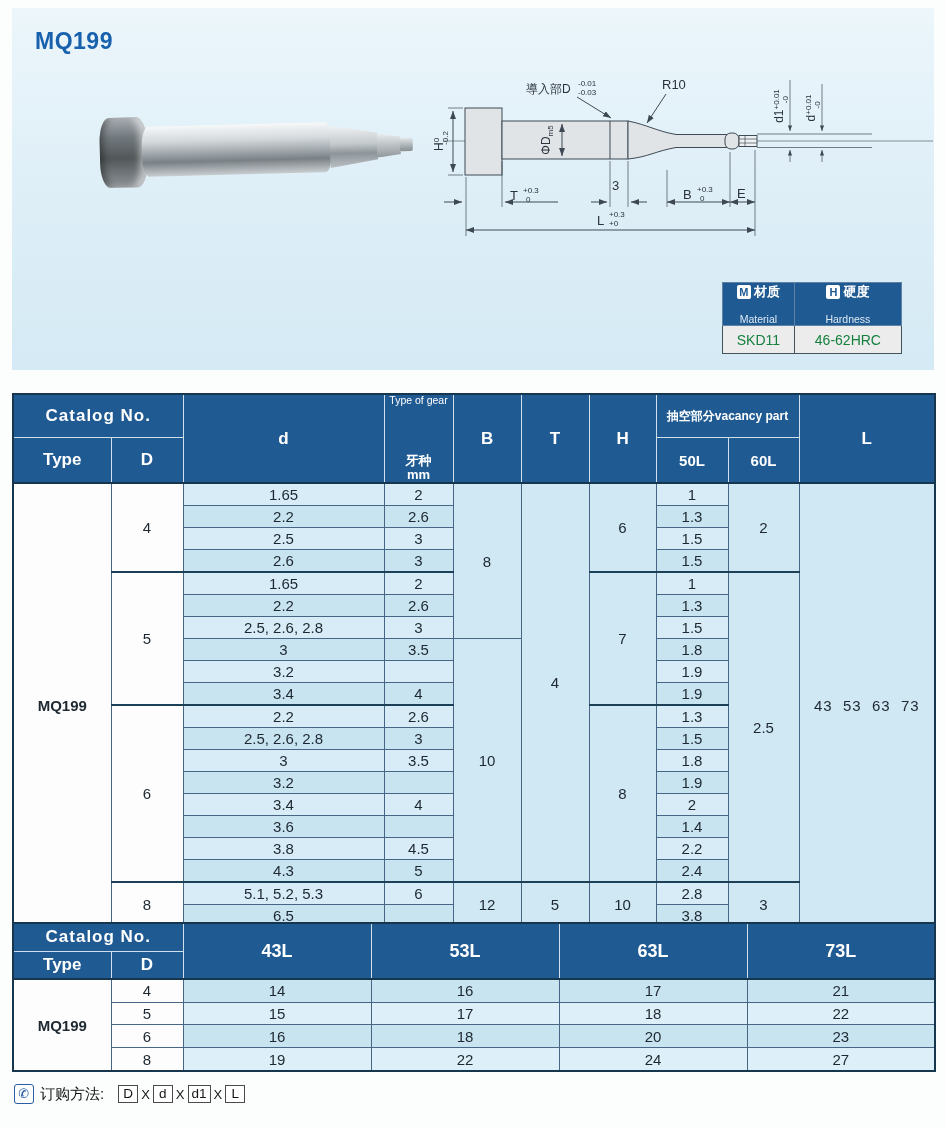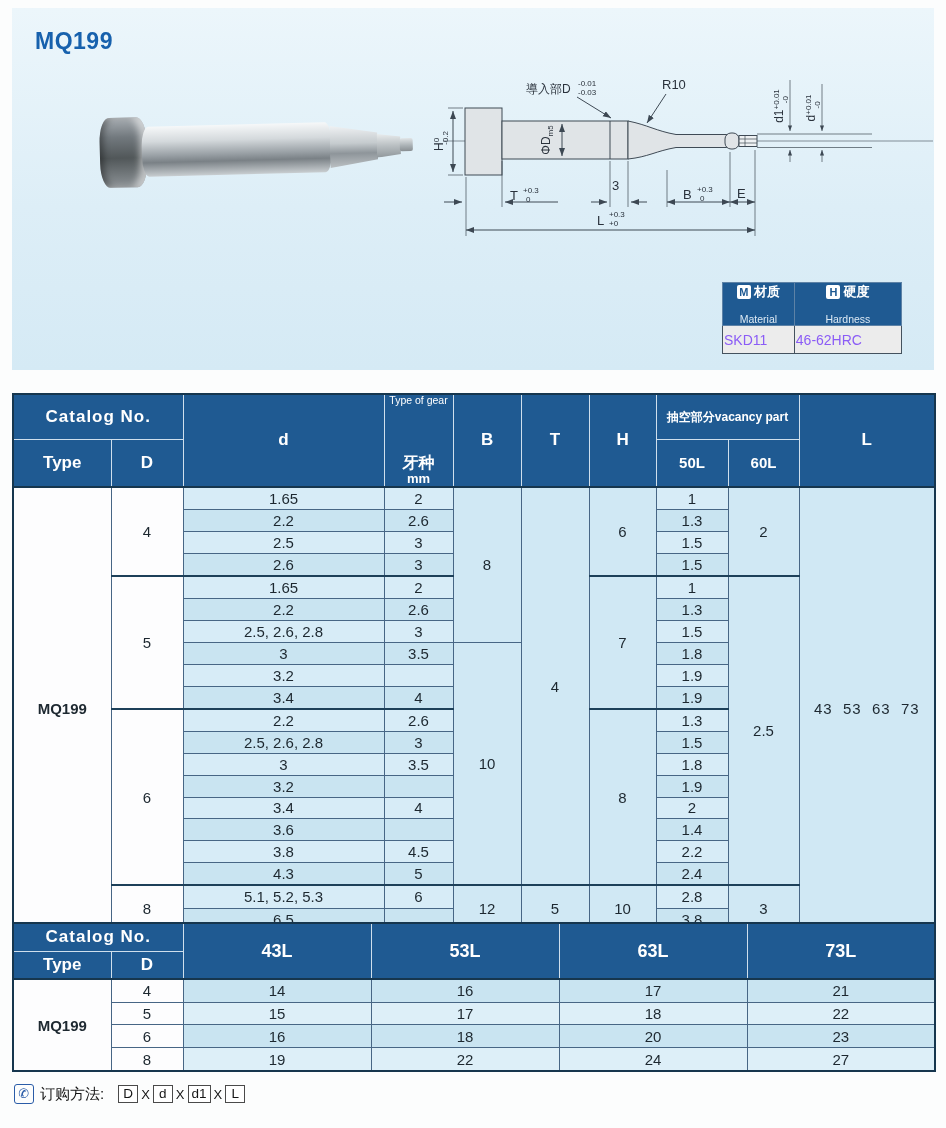--- a/index.html
+++ b/index.html
@@ -25,43 +25,43 @@
          clip-path:polygon(0 0,100% 14%,100% 86%,0 100%);}
   .p-tip2{position:absolute;left:300px;top:32px;width:13px;height:13px;border-radius:2px;
           background:linear-gradient(180deg,#e0e4e6,#a8afb3 60%,#898f93);}
   
   .drawing{position:absolute;left:418px;top:52px;width:510px;height:190px;}
   
   .mat{position:absolute;left:710px;top:274px;width:180px;border-collapse:collapse;
        border:1px solid #44525e;}
   .mat th{background:#1f5a92;color:#fff;height:40px;border:1px solid #5d82a6;
           font-weight:normal;padding:0;}
-  .mat td{background:#ececec;color:#8b5cf6;height:25px;border:1px solid #44525e;
-          font-size:14px;}
+  .mat td{background:#ececec;color:#15803d;height:25px;border:1px solid #44525e;
+          text-align:center;font-size:14px;}
   .mrow{display:flex;align-items:center;justify-content:center;gap:3px;font-size:13px;font-weight:bold;}
   .badge{display:inline-block;width:14px;height:14px;background:#fff;color:#1f5a92;
          font-size:11px;line-height:14px;text-align:center;border-radius:2px;font-weight:bold;}
   .men{font-size:10.5px;color:#dcE9f4;margin-top:12px;text-align:center;}
   
   table.spec{position:absolute;border-collapse:collapse;table-layout:fixed;background:#fff;
              border:2px solid #16364e;}
   .t1{left:12px;top:393px;width:922px;height:503px;}
   .t2{left:12px;top:922px;width:922px;height:150px;}
   table.spec th{background:#1f5a92;color:#fff;border:1px solid #cfdfec;font-weight:bold;
                 padding:0;text-align:center;vertical-align:middle;}
   table.spec thead{border-bottom:2px solid #16364e;}
   .t1 thead tr:first-child{height:28px;} .t1 thead tr:nth-child(2){height:29px;}
   .t2 thead tr{height:28px;}
   table.spec td{border:1px solid #476685;text-align:center;vertical-align:middle;
                 font-size:15px;color:#1d2830;padding:0;}
   tr.gs td{border-top:2px solid #1d4059;}
   .th-catalog{font-size:17px;letter-spacing:1px;}
   .th-sub{font-size:17px;}
   .gear-th div{line-height:1.08;}
-  .g1{font-size:10.5px;font-weight:normal;} .g2{font-size:16px;margin-top:48px;} .g3{font-size:13px;}
+  .g1{font-size:10.5px;font-weight:normal;} .g2{font-size:13px;margin-top:48px;} .g3{font-size:13px;}
   .th-vac{font-size:12px;} .th-5060{font-size:15px;} .th-col2{font-size:18px;}
   td.wcell{background:#fdfdfe;}
   td.type-val{color:#1565b0;font-weight:bold;font-size:20px;}
   td.even{background:#d7ecf7;} td.odd{background:#c9e4f1;} td.mg{background:#d0e8f4;}
   td.even2{background:#c9e4f1;} td.odd2{background:#ddeff8;margin-left:32px;}
   td.lval{white-space:pre;letter-spacing:1px;}
   
   .order{position:absolute;left:14px;top:1084px;display:flex;align-items:center;
          font-size:15px;color:#141414;}
   .ph{display:inline-block;width:18px;height:18px;line-height:18px;text-align:center;

